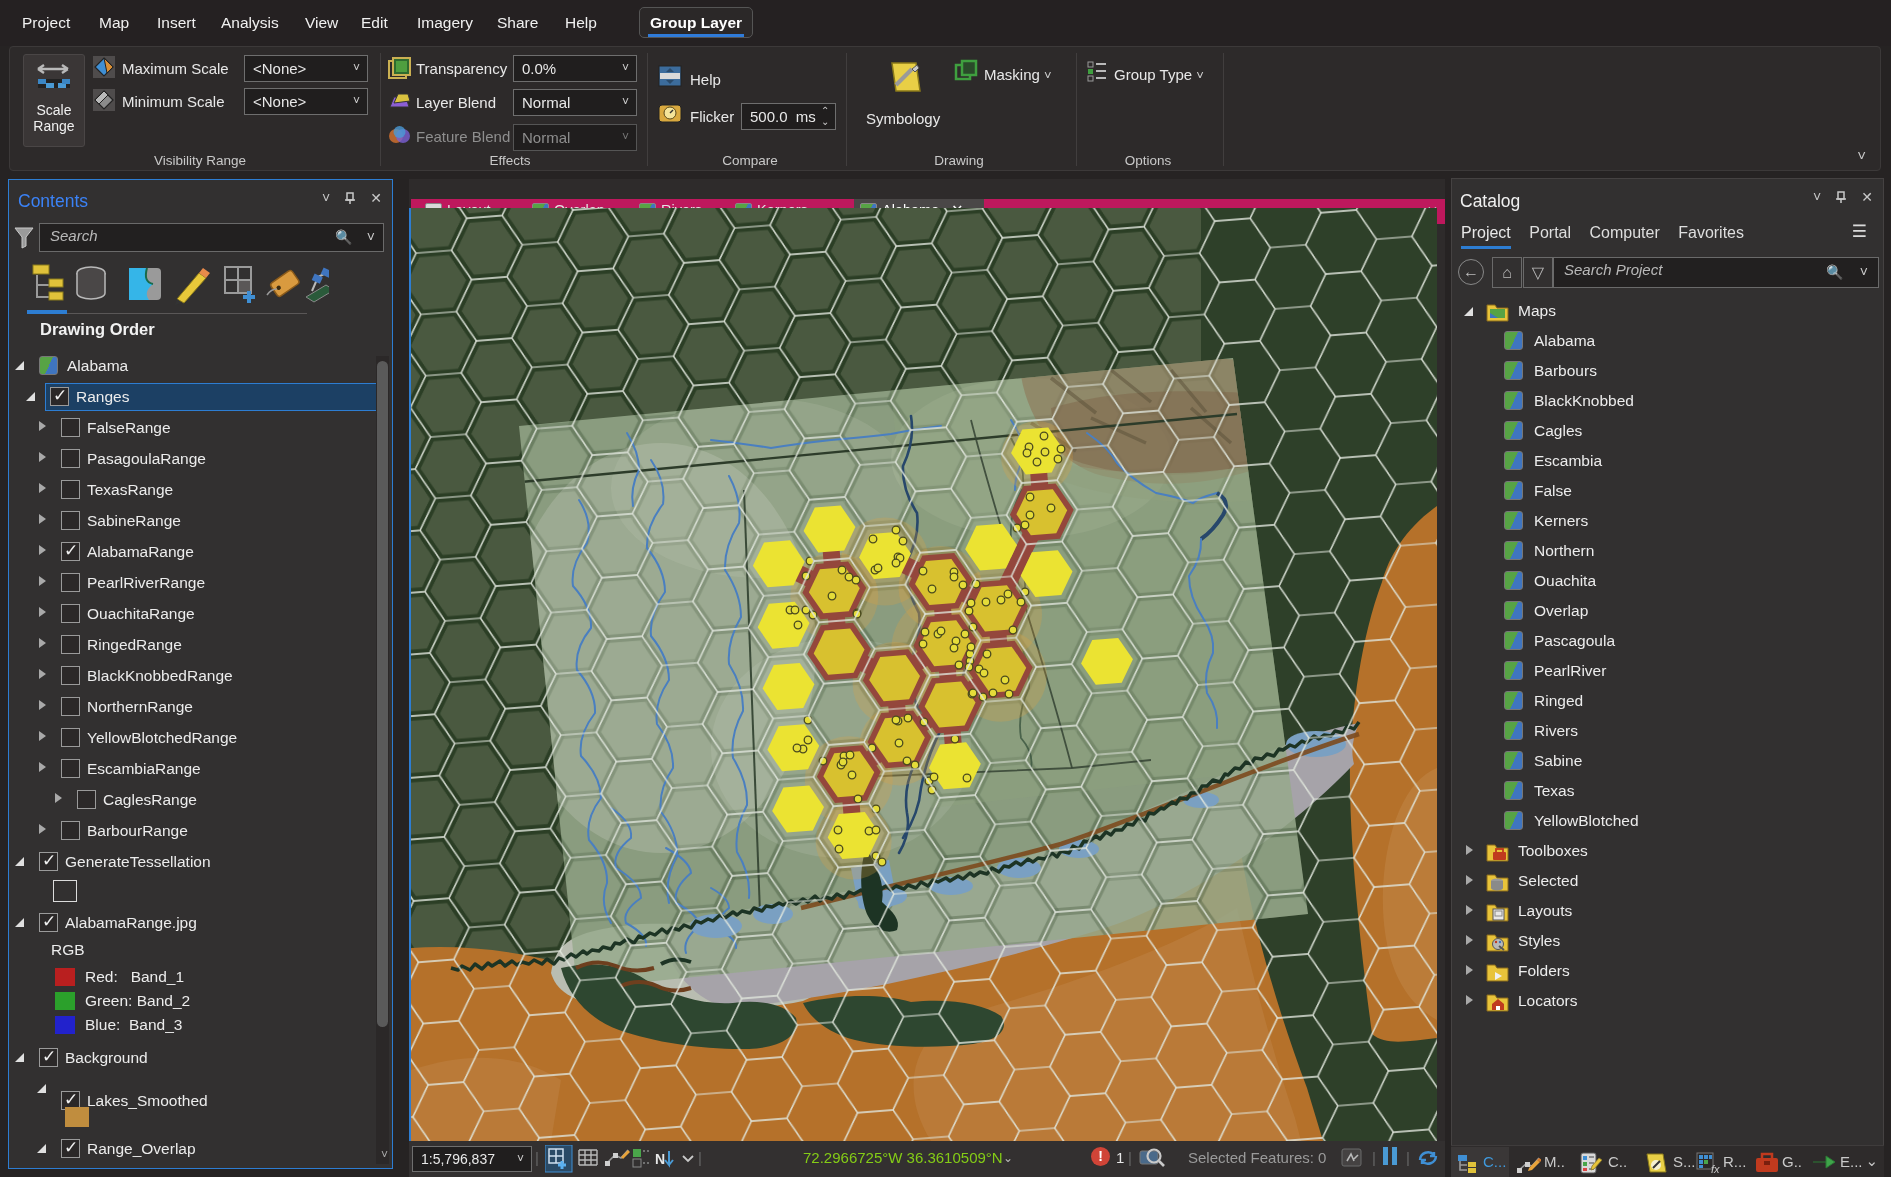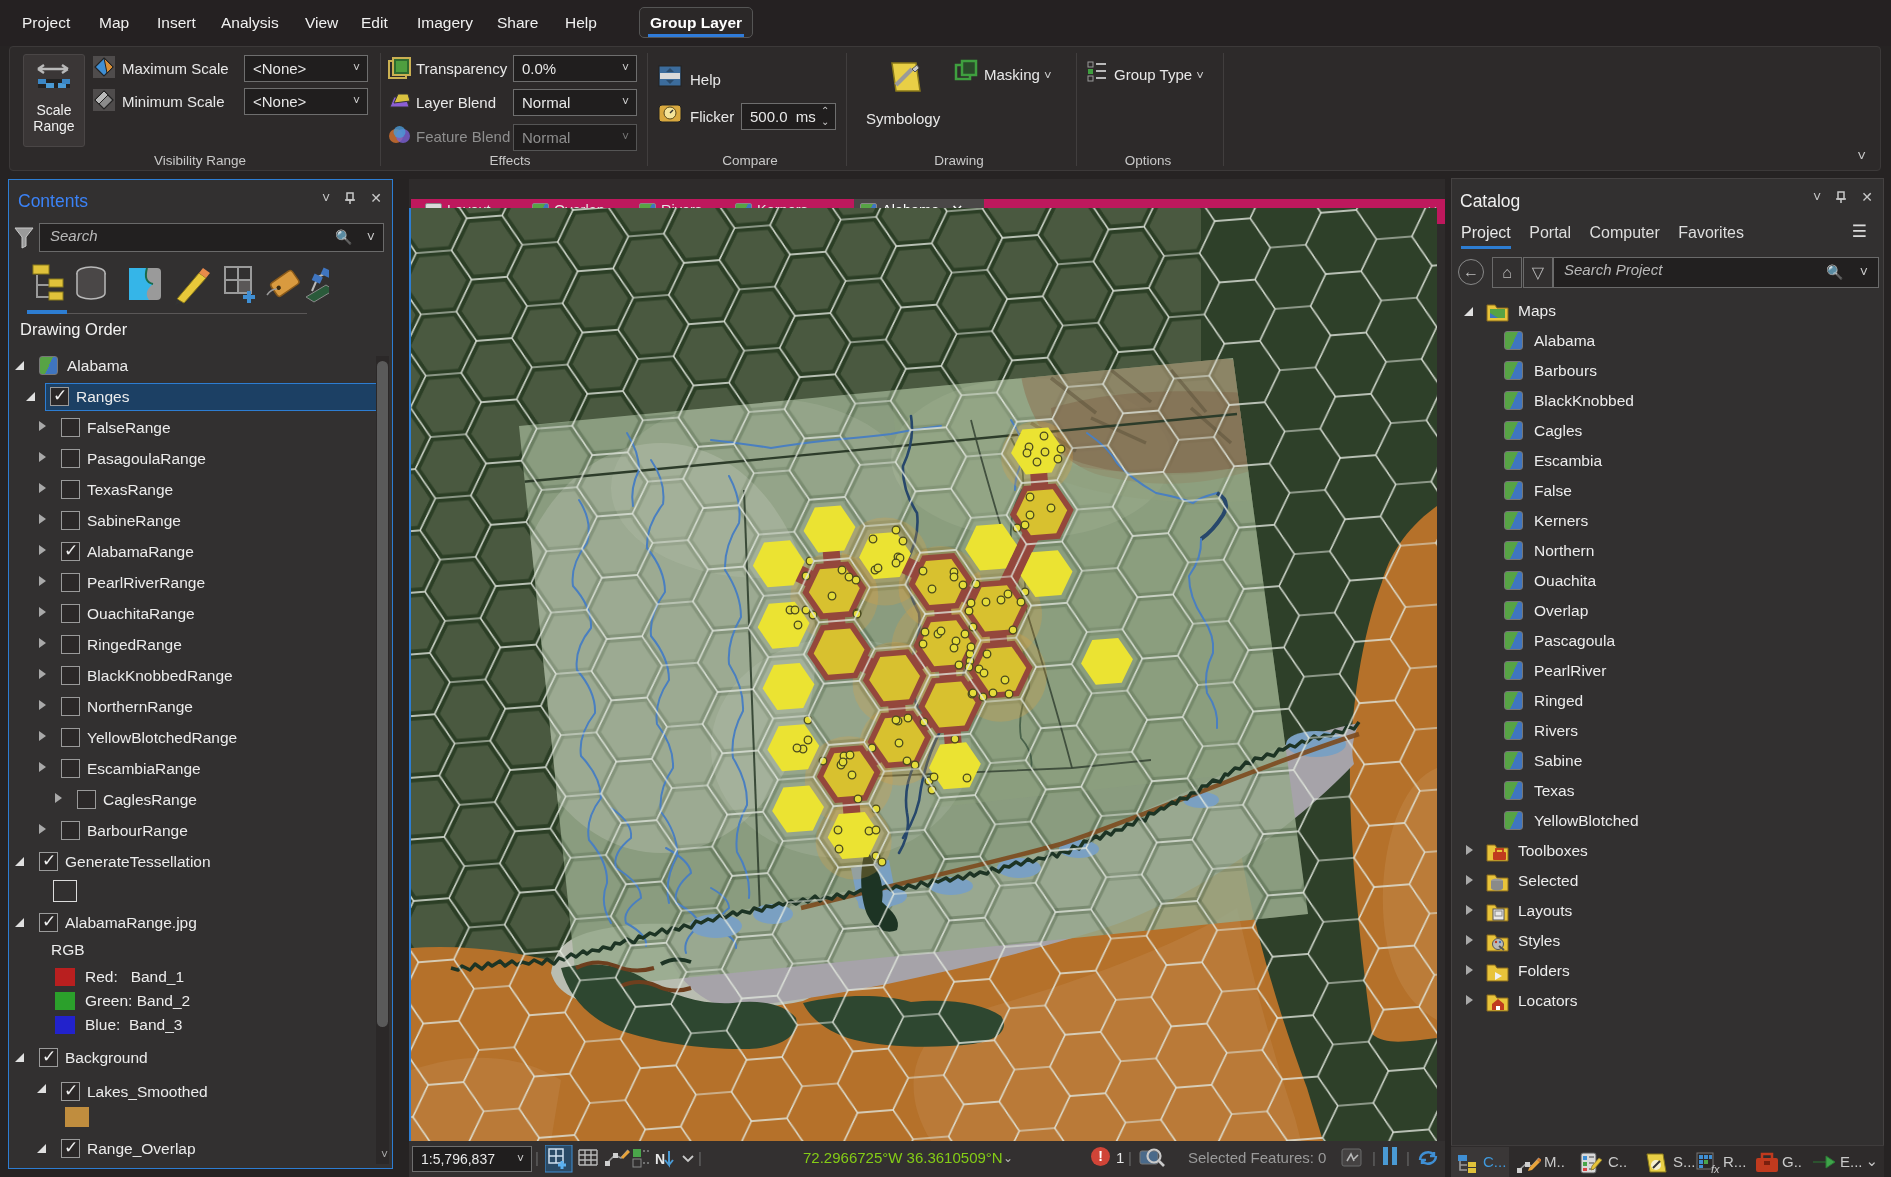--- a/index.html
+++ b/index.html
@@ -209,21 +209,21 @@
         </g>
         <path d="M238 32 q4 -6 10 -6" stroke="#9a9a9a" stroke-width="1.5" fill="none"></path>
         <path d="M277 34 l20 -12 l8 5 l-20 12 Z" fill="#2a5a3a" stroke="#888"></path>
         <path d="M283 28 l6 -14 l8 -4" stroke="#b9b9b9" stroke-width="2" fill="none"></path>
         <rect x="293" y="6" width="9" height="7" fill="#3f75c0" transform="rotate(25 297 9)"></rect>
         <rect x="284" y="12" width="9" height="7" fill="#3f75c0" transform="rotate(25 288 15)"></rect>
       </svg>
       <div class="abs" style="left:18px;top:130px;width:40px;height:4px;background:#2d7dd2"></div>
       <div class="abs" style="left:58px;top:132.5px;width:240px;height:1.5px;background:#5a5757"></div>
     </div>
-  <div class="abs" style="left:11px;top:140px;font-size:16.5px;font-weight:normal;color:#f2f2f2">Drawing Order</div>
+  <div class="abs" style="left:31px;top:140px;font-size:16.5px;font-weight:bold;color:#f2f2f2">Drawing Order</div>
   <div id="ctree">
       <div class="trow" style="left:0;top:176px;width:370px">
         <span style="position:absolute;left:6px;top:5px" class="tri-e"></span>
         <span style="position:absolute;left:30px;top:0px;z-index:2"><span class="mapicon"></span>Alabama</span>
       </div>
       <div class="trow" style="left:0;top:207px;width:370px">
         <div style="position:absolute;left:36px;top:-4px;width:336px;height:28px;background:#1c4064;border:1px solid #2d7dd2"></div>
         <span style="position:absolute;left:17px;top:5px" class="tri-e"></span>
         <span style="position:absolute;left:41px;top:0px;z-index:2"><span class="cb on"></span>Ranges</span>
       </div>
@@ -305,21 +305,21 @@
       </div>
       <div class="trow" style="left:0;top:836px;width:370px">
         <span style="position:absolute;left:46px;top:0px;z-index:2"><span style="display:inline-block;width:20px;height:18px;background:#2222cc;vertical-align:-4px;margin-right:10px"></span>Blue:&nbsp; Band_3</span>
       </div>
       <div class="trow" style="left:0;top:868px;width:370px">
         <span style="position:absolute;left:6px;top:5px" class="tri-e"></span>
         <span style="position:absolute;left:30px;top:0px;z-index:2"><span class="cb on"></span>Background</span>
       </div>
       <div class="trow" style="left:0;top:899px;width:370px">
         <span style="position:absolute;left:28px;top:5px" class="tri-e"></span>
-        <span style="position:absolute;left:52px;top:3px;z-index:2"><span class="cb on"></span>Lakes_Smoothed</span>
+        <span style="position:absolute;left:52px;top:12px;z-index:2"><span class="cb on"></span>Lakes_Smoothed</span>
       </div>
       <div class="trow" style="left:0;top:927px;width:370px">
         <span style="position:absolute;left:56px;top:0px;z-index:2"><span style="display:inline-block;width:24px;height:20px;background:#c08d3e"></span></span>
       </div>
       <div class="trow" style="left:0;top:959px;width:370px">
         <span style="position:absolute;left:28px;top:5px" class="tri-e"></span>
         <span style="position:absolute;left:52px;top:0px;z-index:2"><span class="cb on"></span>Range_Overlap</span>
       </div>
     </div>
 

